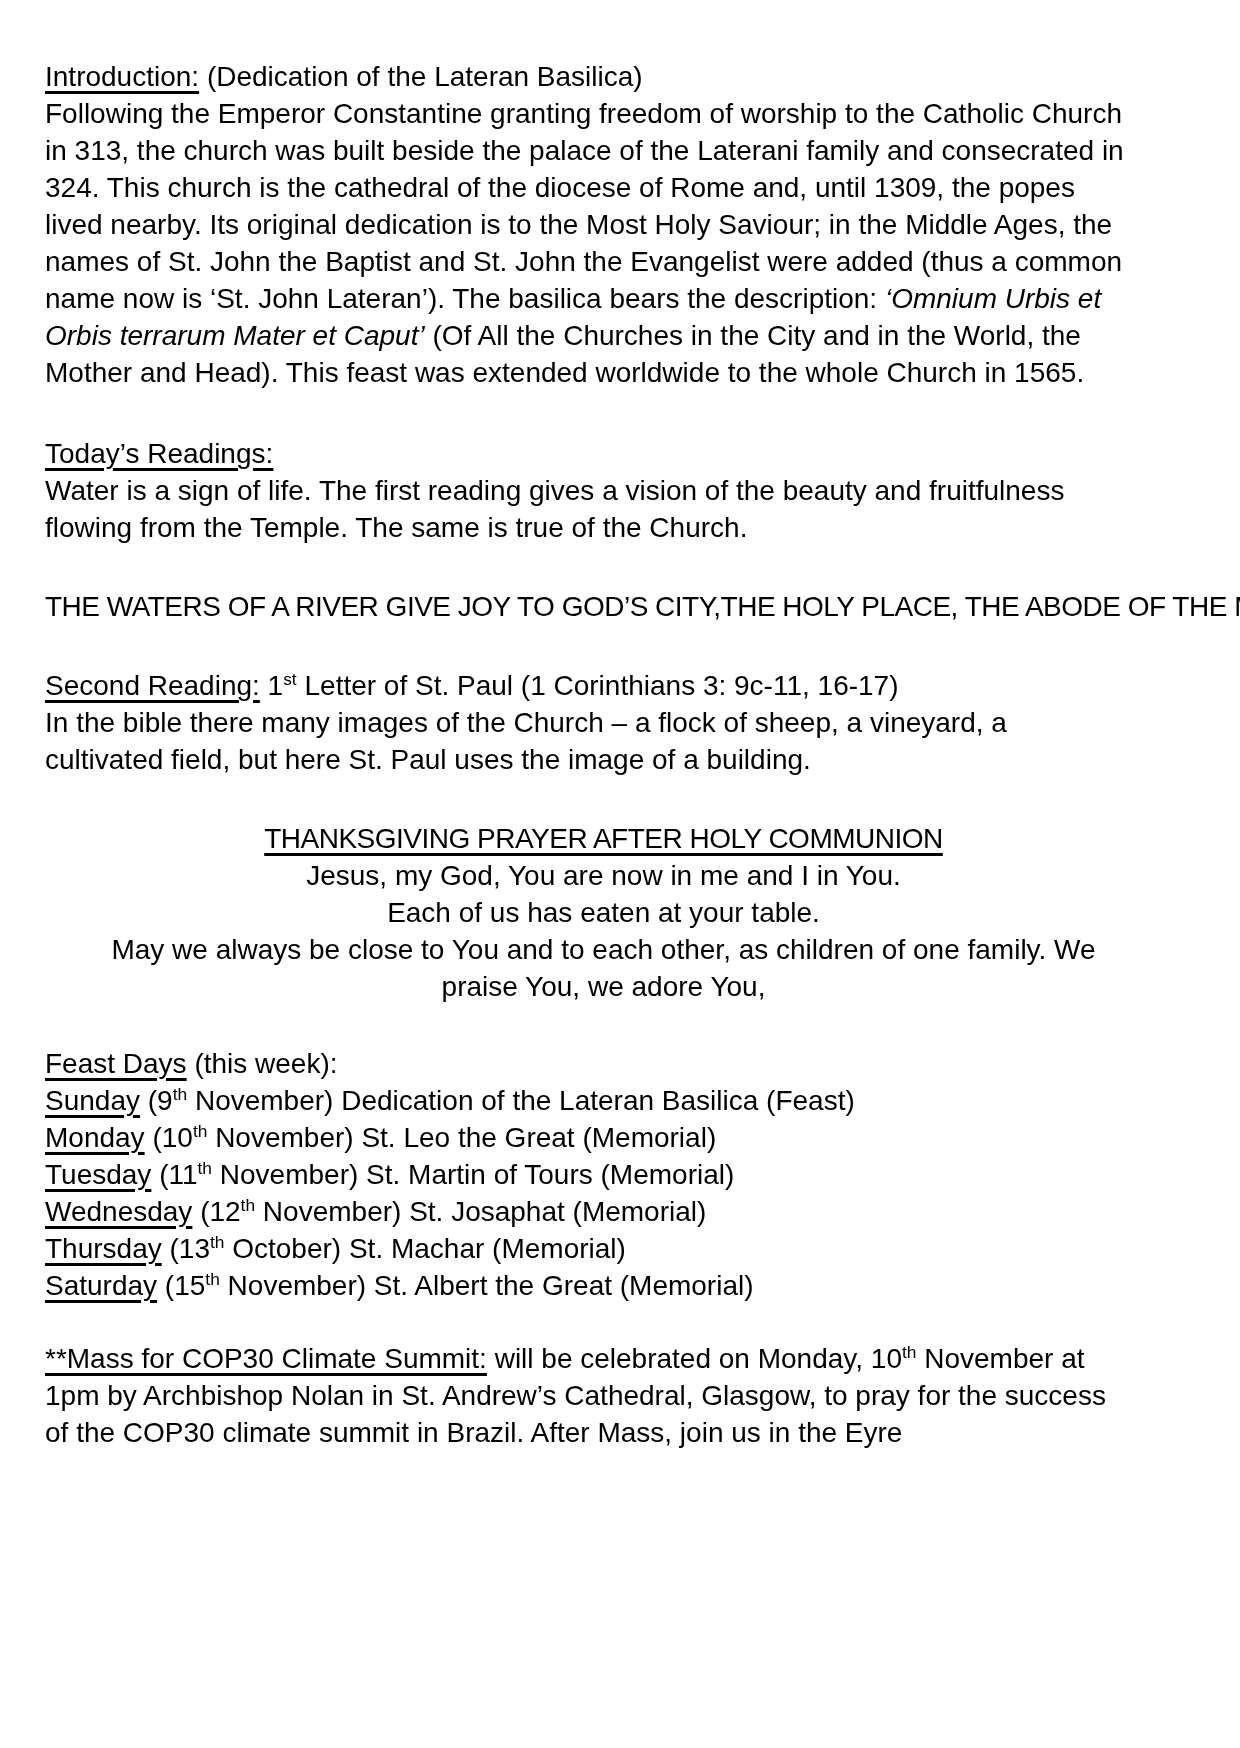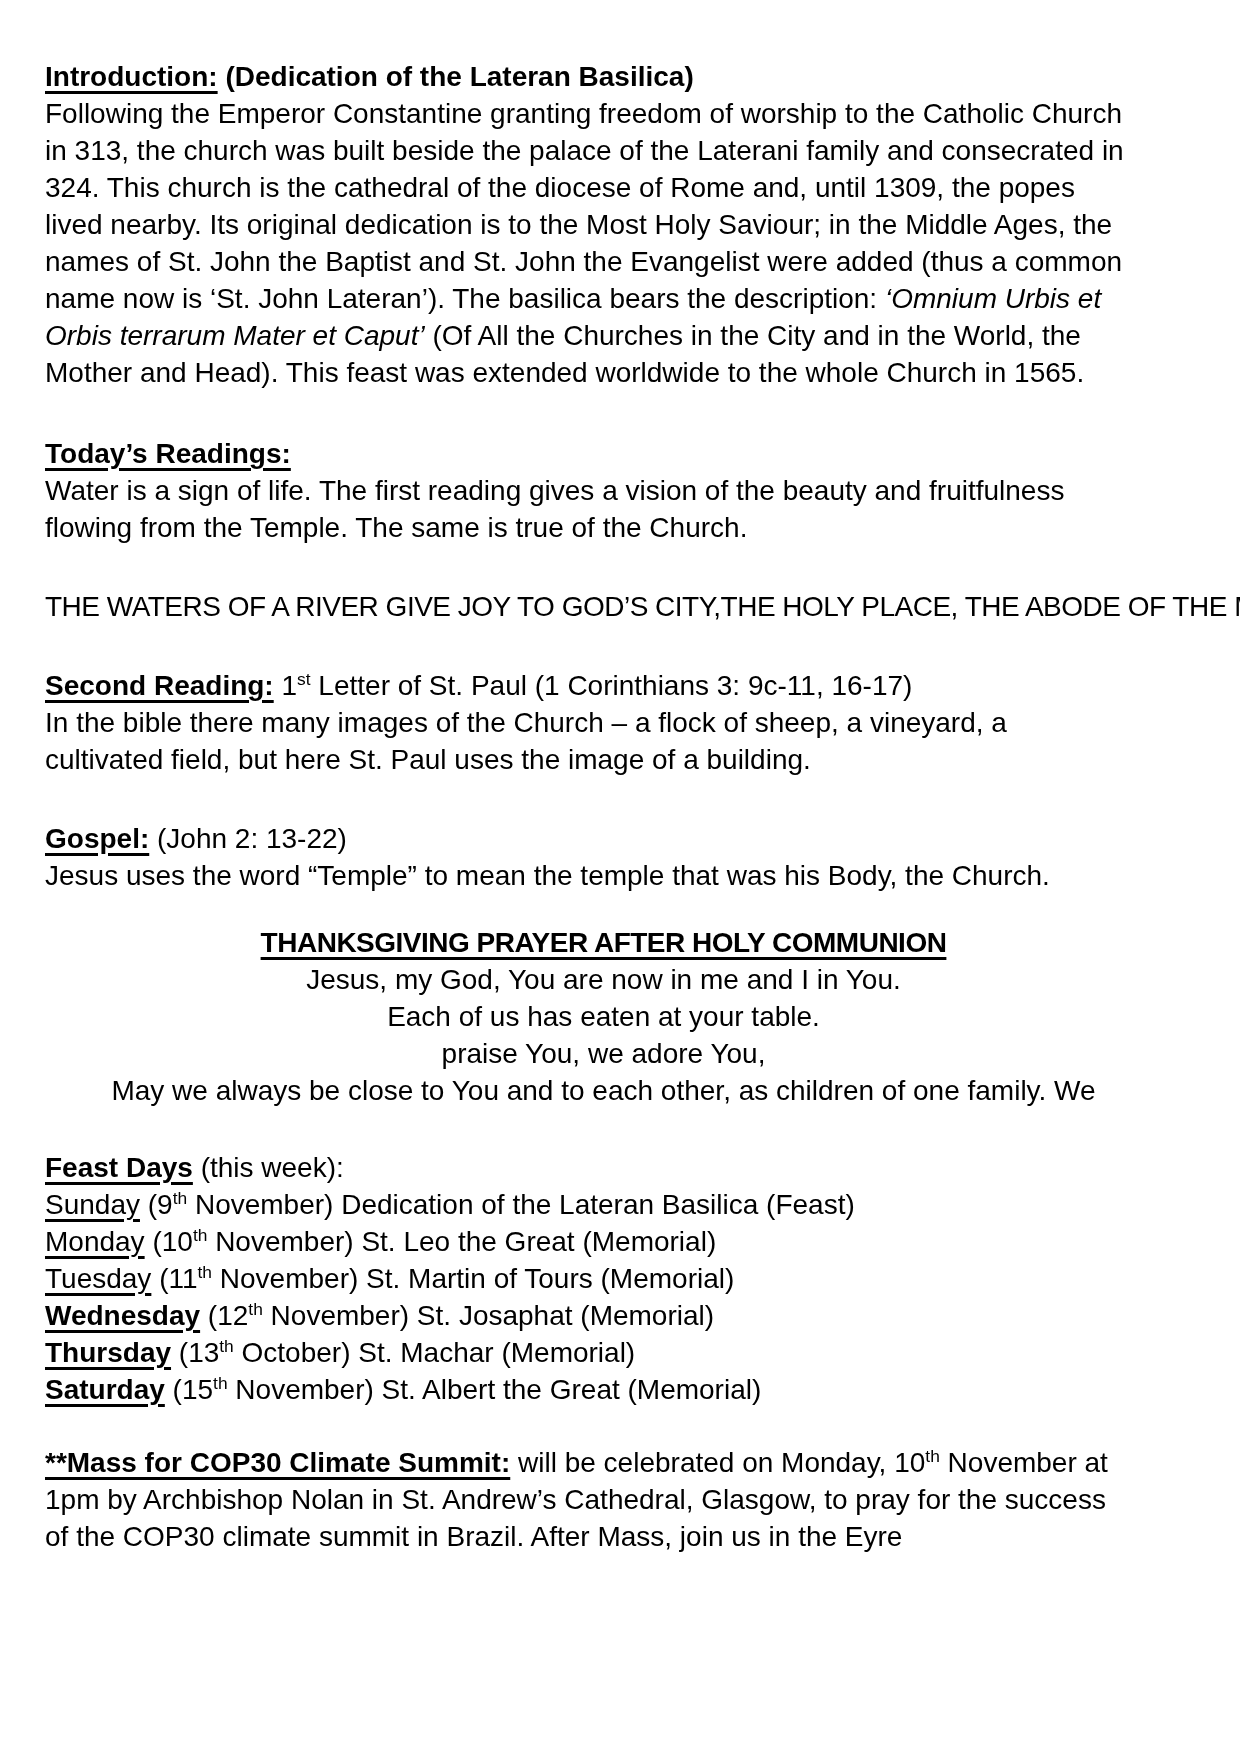--- a/index.html
+++ b/index.html
@@ -11,21 +11,21 @@
     overflow:hidden;
   }
   .doc{padding:58px 45px 0 45px;}
   .sec{margin:0 0 42px 0;}
   .sec-intro{margin-bottom:44px;}
   .sec-gospel{margin-bottom:30px;}
   .sec-prayer{margin-bottom:40px;}
   .sec-feast{margin-bottom:36px;}
   p{margin:0;}
   .para{max-width:1080px;}
-  .b{font-weight:bold;}
+  .b{font-weight:normal;}
   .u{text-decoration:underline;text-decoration-thickness:2.5px;text-underline-offset:5px;}
   .it{font-style:italic;}
   sup{font-size:0.62em;line-height:0;vertical-align:super;letter-spacing:0;}
   .caps{letter-spacing:-0.5px;white-space:nowrap;}
   .hang{display:flex;align-items:flex-start;}
   .hang-label{white-space:nowrap;margin-right:13px;flex:0 0 auto;}
   .hang-body{display:flex;flex-direction:row;}
   .prayer{max-width:1117px;text-align:center;}
   .prayer-heading{text-align:center;max-width:1117px;}
   .nowrap{white-space:nowrap;}
@@ -52,32 +52,28 @@
         <span class="caps">THE HOLY PLACE, THE ABODE OF THE MOST HIGH.</span>
       </span>
     </p>
   </section>
 
   <section class="sec">
     <p class="line"><span class="b u">Second Reading:</span><span> 1</span><sup>st</sup><span> Letter of St. Paul (1 Corinthians 3: 9c-11, 16-17)</span></p>
     <p class="para">In the bible there many images of the Church – a flock of sheep, a vineyard, a cultivated field, but here St. Paul uses the image of a building.</p>
   </section>
 
-  <section class="sec sec-gospel">
-    <p class="line"><span class="b u">Gospel:</span><span> (John 2: 13-22)</span></p>
-    <p class="para">Jesus uses the word “Temple” to mean the temple that was his Body, the Church.</p>
-  </section>
 
   <section class="sec sec-prayer">
     <p class="prayer-heading"><span class="b u caps">THANKSGIVING PRAYER AFTER HOLY COMMUNION</span></p>
     <div class="prayer">
         <div>Jesus, my God, You are now in me and I in You.</div>
         <div>Each of us has eaten at your table.</div>
+        <div>May we always be close to You and to each other, as children of one family. We</div>
         <div>praise You, we adore You,</div>
-        <div>May we always be close to You and to each other, as children of one family. We</div>
       </div>
   </section>
 
   <section class="sec sec-feast">
     <p class="line"><span class="b u">Feast Days</span><span> (this week):</span></p>
     <div>
         <p class="line nowrap"><span class="u">Sunday</span><span> (9</span><sup>th</sup><span> November) Dedication of the Lateran Basilica (Feast)</span></p>
         <p class="line nowrap"><span class="u">Monday</span><span> (10</span><sup>th</sup><span> November) St. Leo the Great (Memorial)</span></p>
         <p class="line nowrap"><span class="u">Tuesday</span><span> (11</span><sup>th</sup><span> November) St. Martin of Tours (Memorial)</span></p>
         <p class="line nowrap"><span class="u b">Wednesday</span><span> (12</span><sup>th</sup><span> November) St. Josaphat (Memorial)</span></p>

